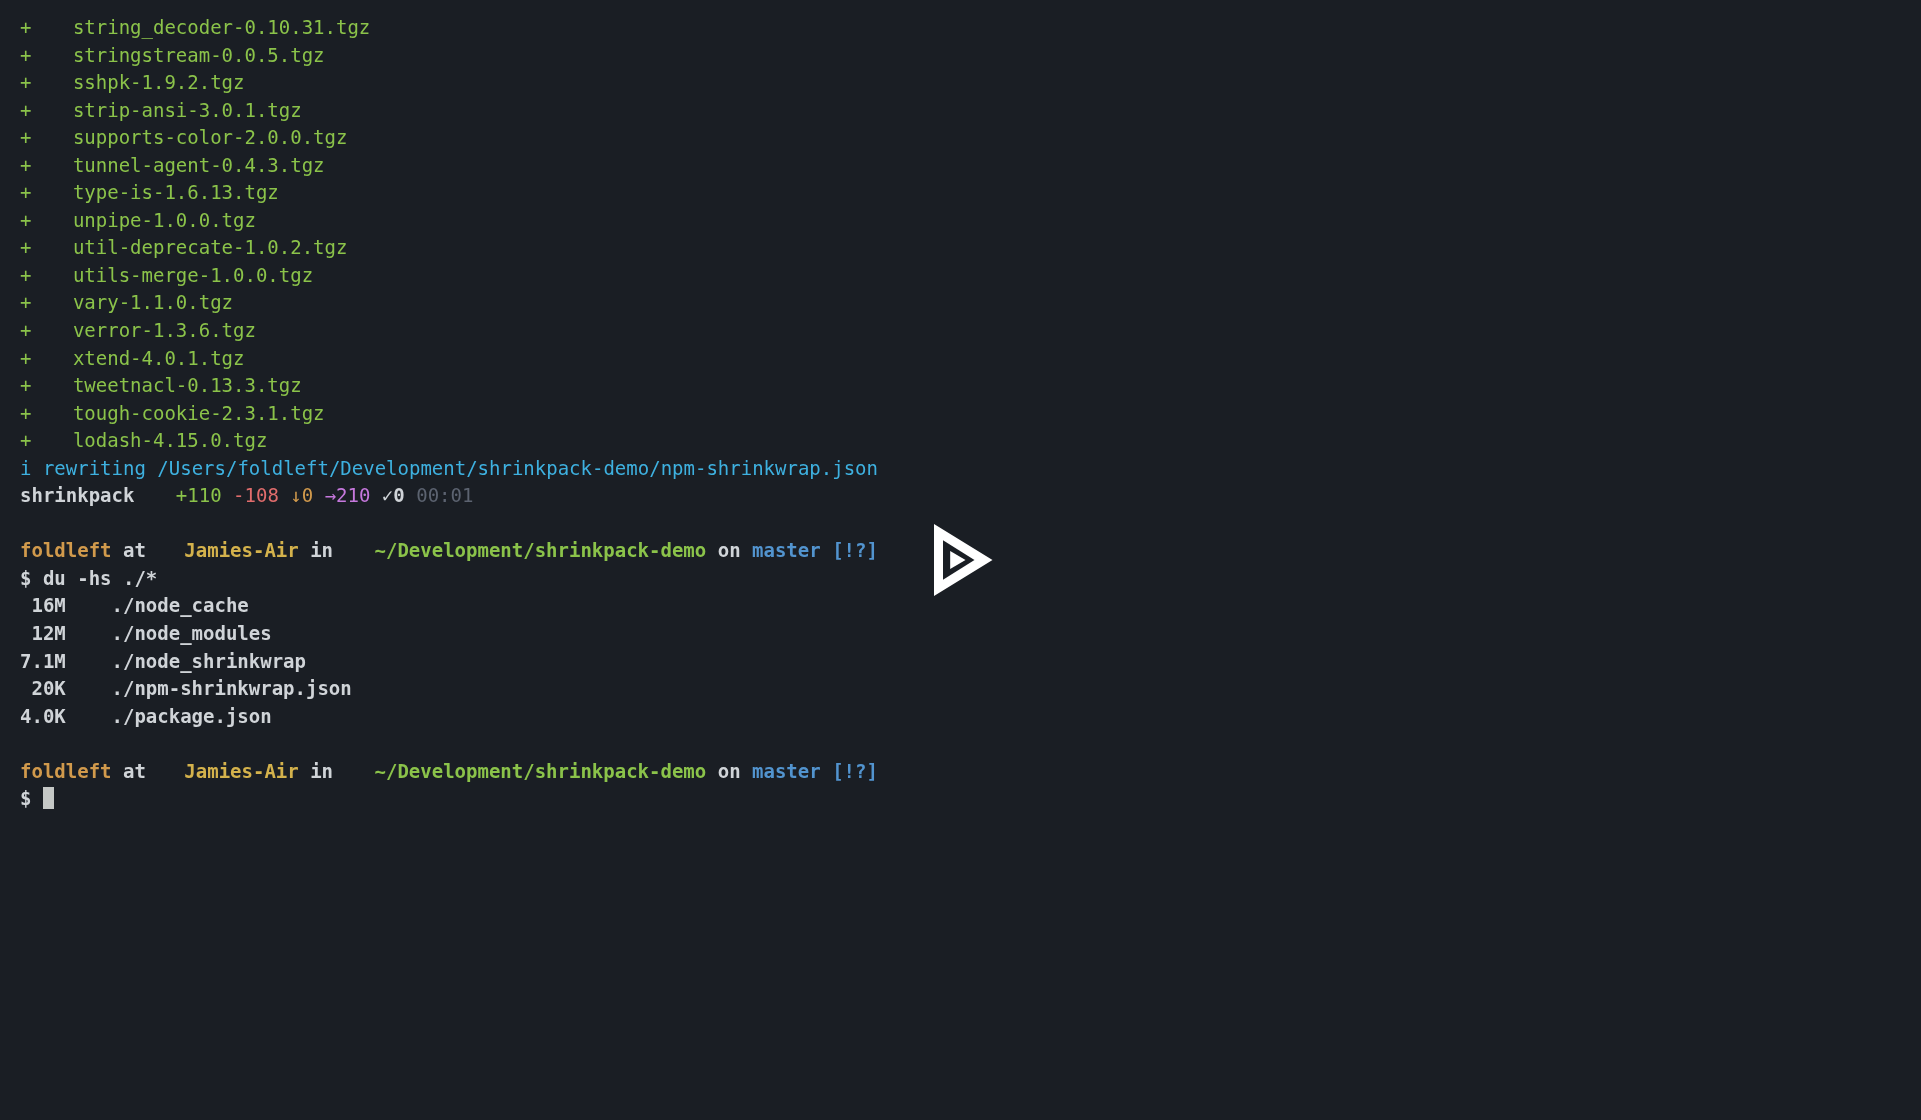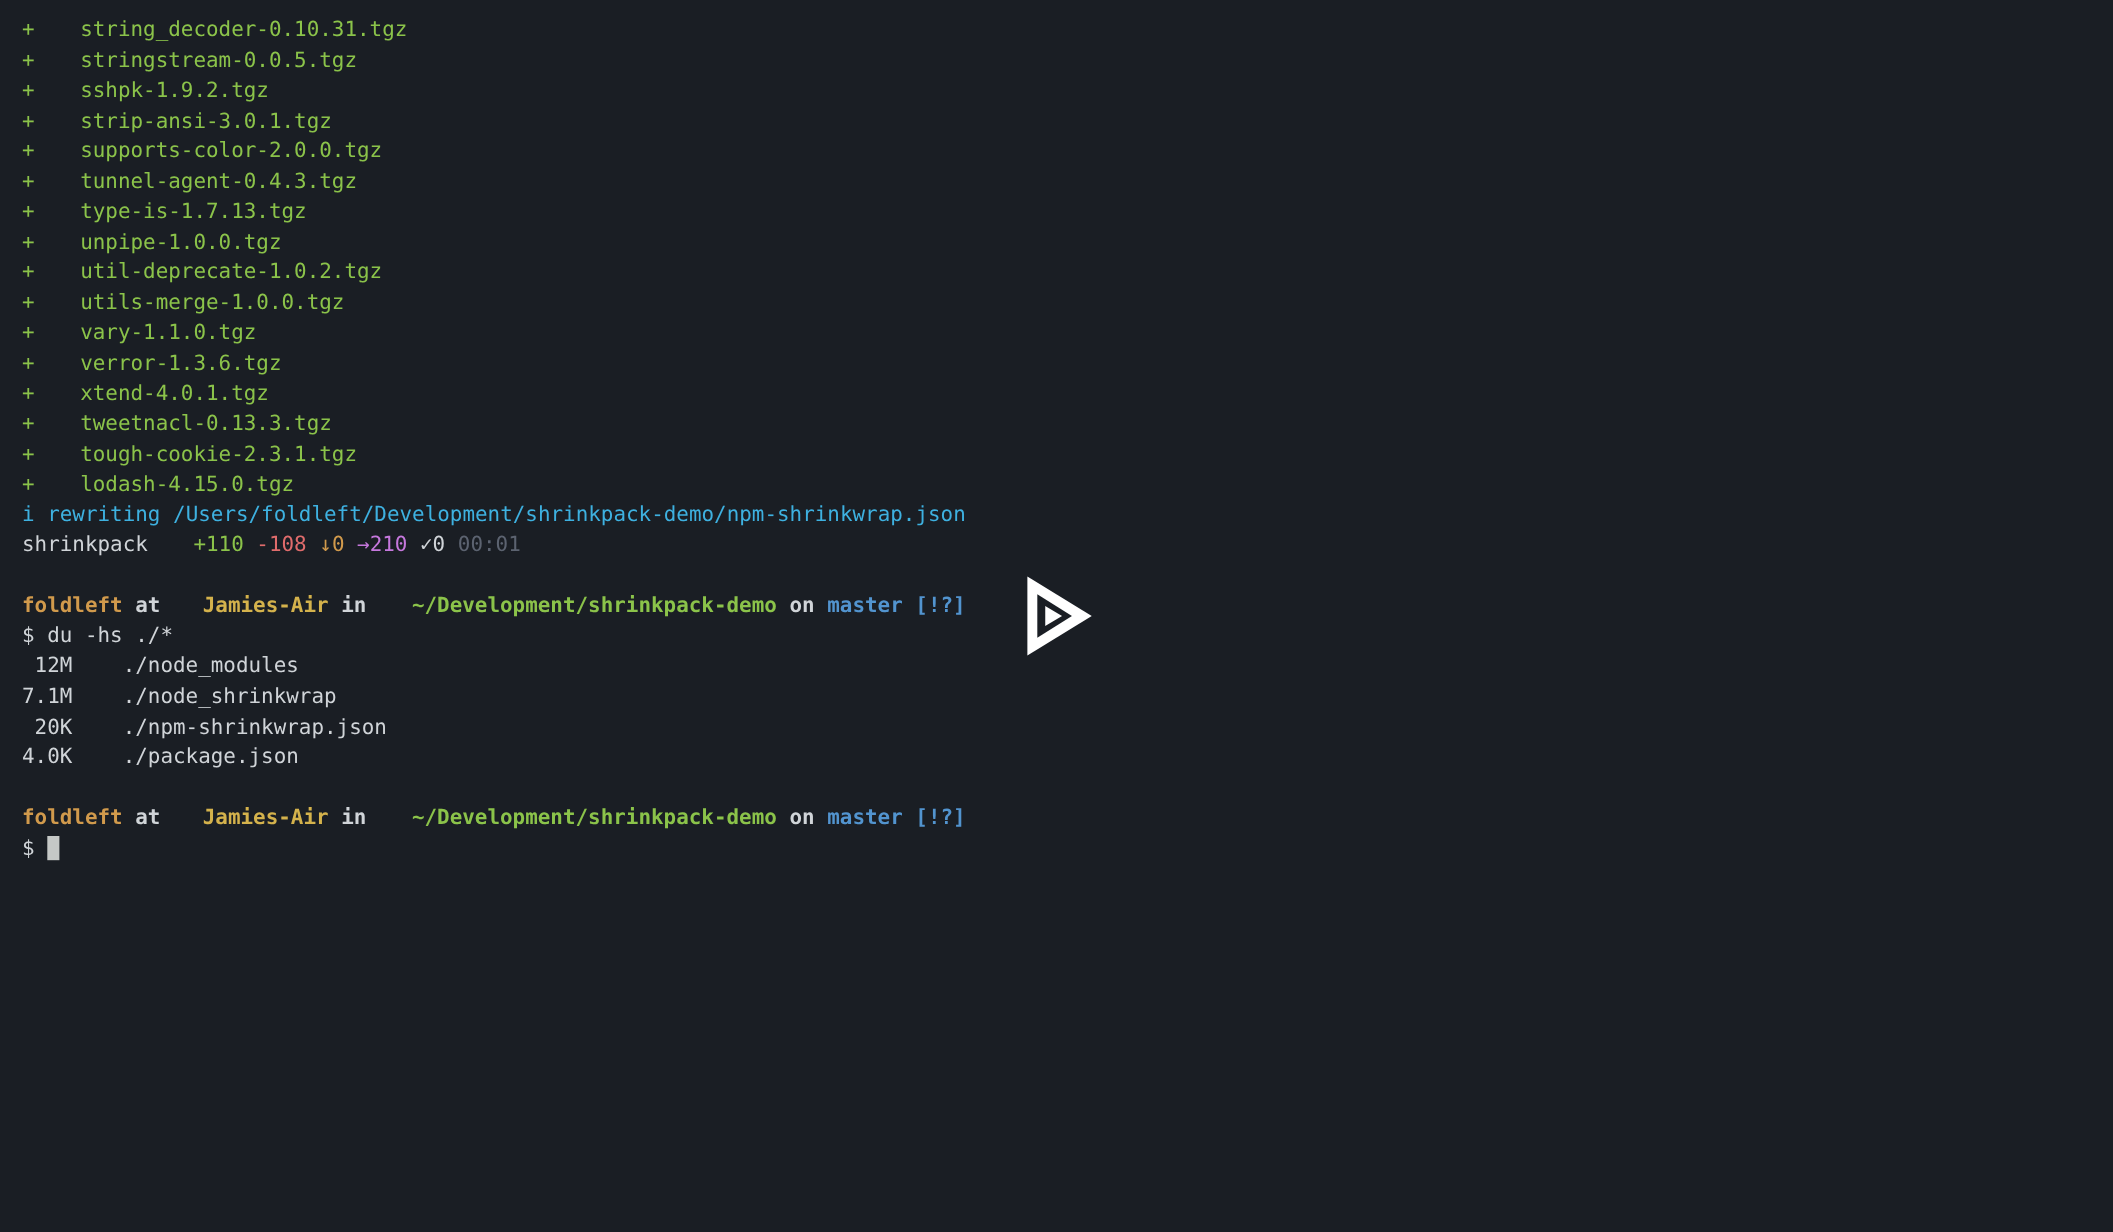--- a/index.html
+++ b/index.html
@@ -11,21 +11,21 @@
       line-height: 1.45;
       padding: 14px 20px;
       width: 1921px;
       height: 1120px;
       position: relative;
       overflow: hidden;
     }
     .line { white-space: pre; }
     .green { color: #8bc34a; margin-left: 30px; }
     .cyan { color: #3eb1e0; }
-    .white { color: #d0d4d8; }
+    .white { color: #d0d4d8; font-weight: bold; }
     .orange { color: #d19a4c; }
     .red { color: #e06c6c; }
     .magenta { color: #c678dd; }
     .yellow { color: #d4b24c; margin-left: 27px; }
     .blue { color: #5294cf; }
     .gray { color: #5c6370; }
     .bold { font-weight: bold; }
     .plus { color: #8bc34a; }
     .play-button {
       position: absolute;
@@ -52,41 +52,42 @@
 <body>
 
 <div>
 
 <div class="line"><span class="plus">+ </span><span class="green">string_decoder-0.10.31.tgz</span></div>
 <div class="line"><span class="plus">+ </span><span class="green">stringstream-0.0.5.tgz</span></div>
 <div class="line"><span class="plus">+ </span><span class="green">sshpk-1.9.2.tgz</span></div>
 <div class="line"><span class="plus">+ </span><span class="green">strip-ansi-3.0.1.tgz</span></div>
 <div class="line"><span class="plus">+ </span><span class="green">supports-color-2.0.0.tgz</span></div>
 <div class="line"><span class="plus">+ </span><span class="green">tunnel-agent-0.4.3.tgz</span></div>
-<div class="line"><span class="plus">+ </span><span class="green">type-is-1.7.13.tgz</span></div>
+<div class="line"><span class="plus">+ </span><span class="green">type-is-1.6.13.tgz</span></div>
 <div class="line"><span class="plus">+ </span><span class="green">unpipe-1.0.0.tgz</span></div>
 <div class="line"><span class="plus">+ </span><span class="green">util-deprecate-1.0.2.tgz</span></div>
 <div class="line"><span class="plus">+ </span><span class="green">utils-merge-1.0.0.tgz</span></div>
 <div class="line"><span class="plus">+ </span><span class="green">vary-1.1.0.tgz</span></div>
 <div class="line"><span class="plus">+ </span><span class="green">verror-1.3.6.tgz</span></div>
 <div class="line"><span class="plus">+ </span><span class="green">xtend-4.0.1.tgz</span></div>
 <div class="line"><span class="plus">+ </span><span class="green">tweetnacl-0.13.3.tgz</span></div>
 <div class="line"><span class="plus">+ </span><span class="green">tough-cookie-2.3.1.tgz</span></div>
 <div class="line"><span class="plus">+ </span><span class="green">lodash-4.15.0.tgz</span></div>
 
 <div class="line"><span class="cyan">i</span><span class="cyan"> </span><span class="cyan">rewriting</span><span class="cyan"> </span><span class="cyan">/Users/foldleft/Development/shrinkpack-demo/npm-shrinkwrap.json</span></div>
 
 <div class="line"><span class="white">shrinkpack</span> <span class="green">+110</span> <span class="red">-108</span> <span class="orange">↓0</span> <span class="magenta">→210</span> <span class="white">✓0</span> <span class="gray">00:01</span></div>
 
 <div class="line">&nbsp;</div>
 
 <div class="line"><span class="orange bold">foldleft</span> <span class="white bold">at</span> <span class="yellow bold">Jamies-Air</span> <span class="white bold">in</span> <span class="green bold">~/Development/shrinkpack-demo</span> <span class="white bold">on</span> <span class="blue bold">master</span> <span class="blue bold">[!?]</span></div>
 
 <div class="line"><span class="white">$</span> <span class="white">du -hs ./*</span></div>
 
+<div class="line"><span class="white"> 16M</span>    <span class="white">./node_cache</span></div>
 <div class="line"><span class="white"> 12M</span>    <span class="white">./node_modules</span></div>
 <div class="line"><span class="white">7.1M</span>    <span class="white">./node_shrinkwrap</span></div>
 <div class="line"><span class="white"> 20K</span>    <span class="white">./npm-shrinkwrap.json</span></div>
 <div class="line"><span class="white">4.0K</span>    <span class="white">./package.json</span></div>
 
 <div class="line">&nbsp;</div>
 
 <div class="line"><span class="orange bold">foldleft</span> <span class="white bold">at</span> <span class="yellow bold">Jamies-Air</span> <span class="white bold">in</span> <span class="green bold">~/Development/shrinkpack-demo</span> <span class="white bold">on</span> <span class="blue bold">master</span> <span class="blue bold">[!?]</span></div>
 
 <div class="line"><span class="white">$</span> <span class="cursor"></span></div>

